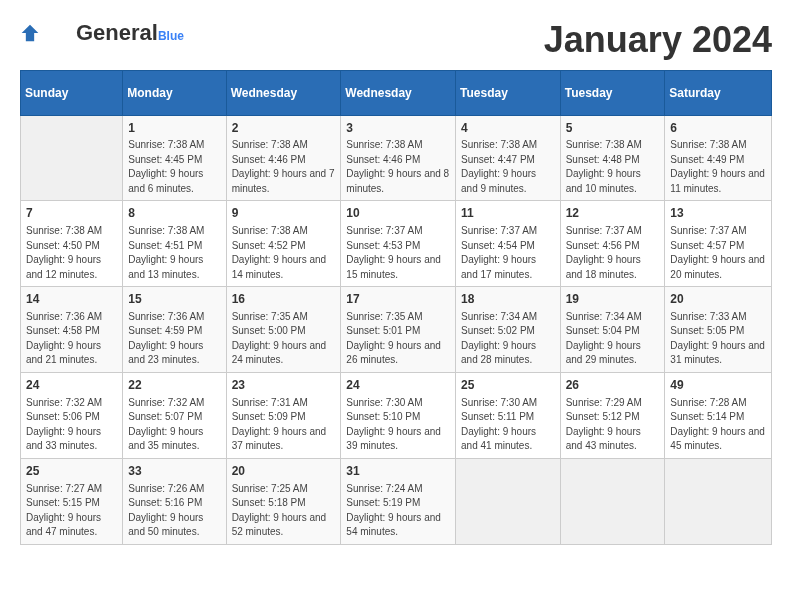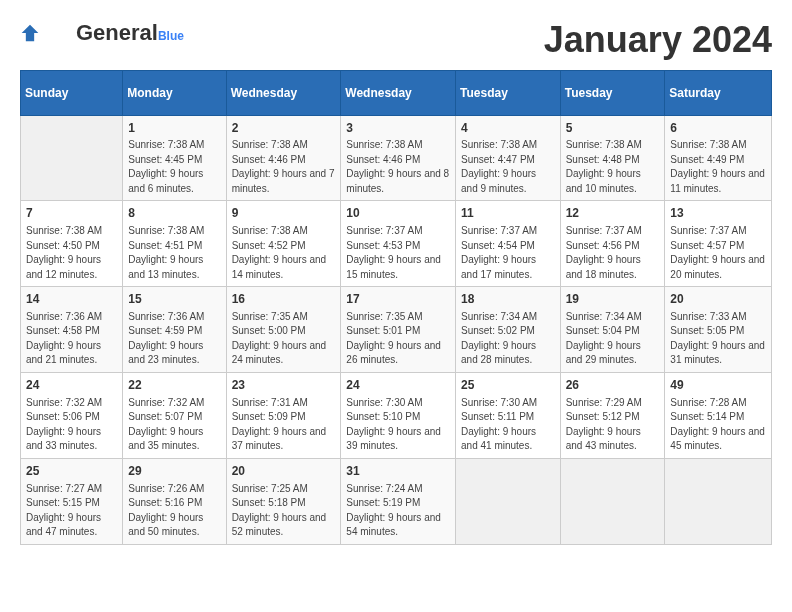--- a/index.html
+++ b/index.html
@@ -239,21 +239,21 @@
           <span class="day-number">49</span>
           <div class="day-info">Sunrise: 7:28 AM<br>Sunset: 5:14 PM<br>Daylight: 9 hours and 45 minutes.</div>
         </td>
       </tr>
       <tr>
         <td>
           <span class="day-number">25</span>
           <div class="day-info">Sunrise: 7:27 AM<br>Sunset: 5:15 PM<br>Daylight: 9 hours and 47 minutes.</div>
         </td>
         <td>
-          <span class="day-number">29</span>
+          <span class="day-number">33</span>
           <div class="day-info">Sunrise: 7:26 AM<br>Sunset: 5:16 PM<br>Daylight: 9 hours and 50 minutes.</div>
         </td>
         <td>
           <span class="day-number">20</span>
           <div class="day-info">Sunrise: 7:25 AM<br>Sunset: 5:18 PM<br>Daylight: 9 hours and 52 minutes.</div>
         </td>
         <td>
           <span class="day-number">31</span>
           <div class="day-info">Sunrise: 7:24 AM<br>Sunset: 5:19 PM<br>Daylight: 9 hours and 54 minutes.</div>
         </td>

